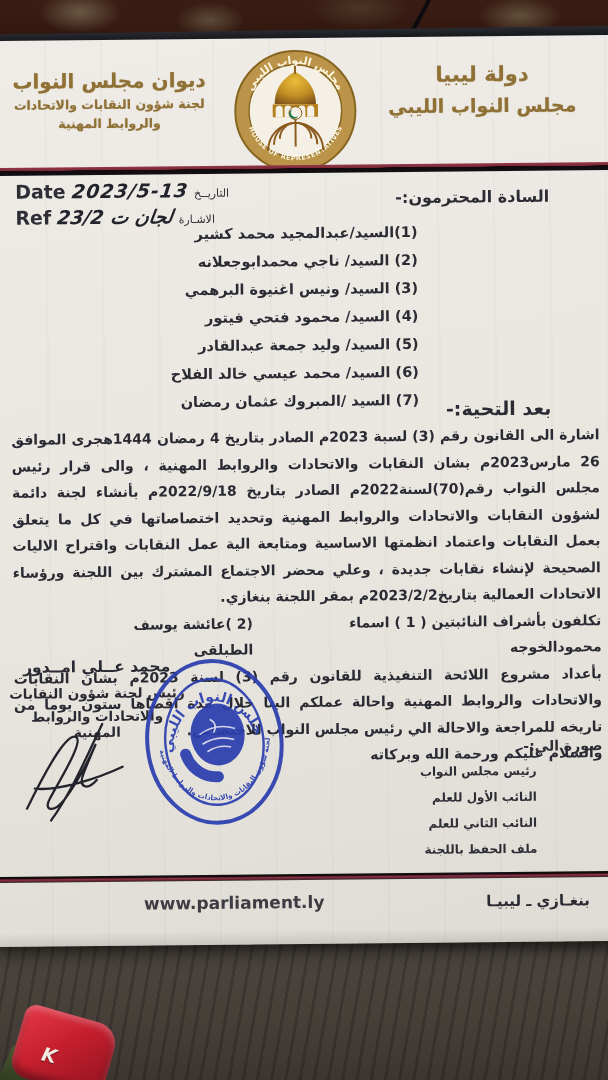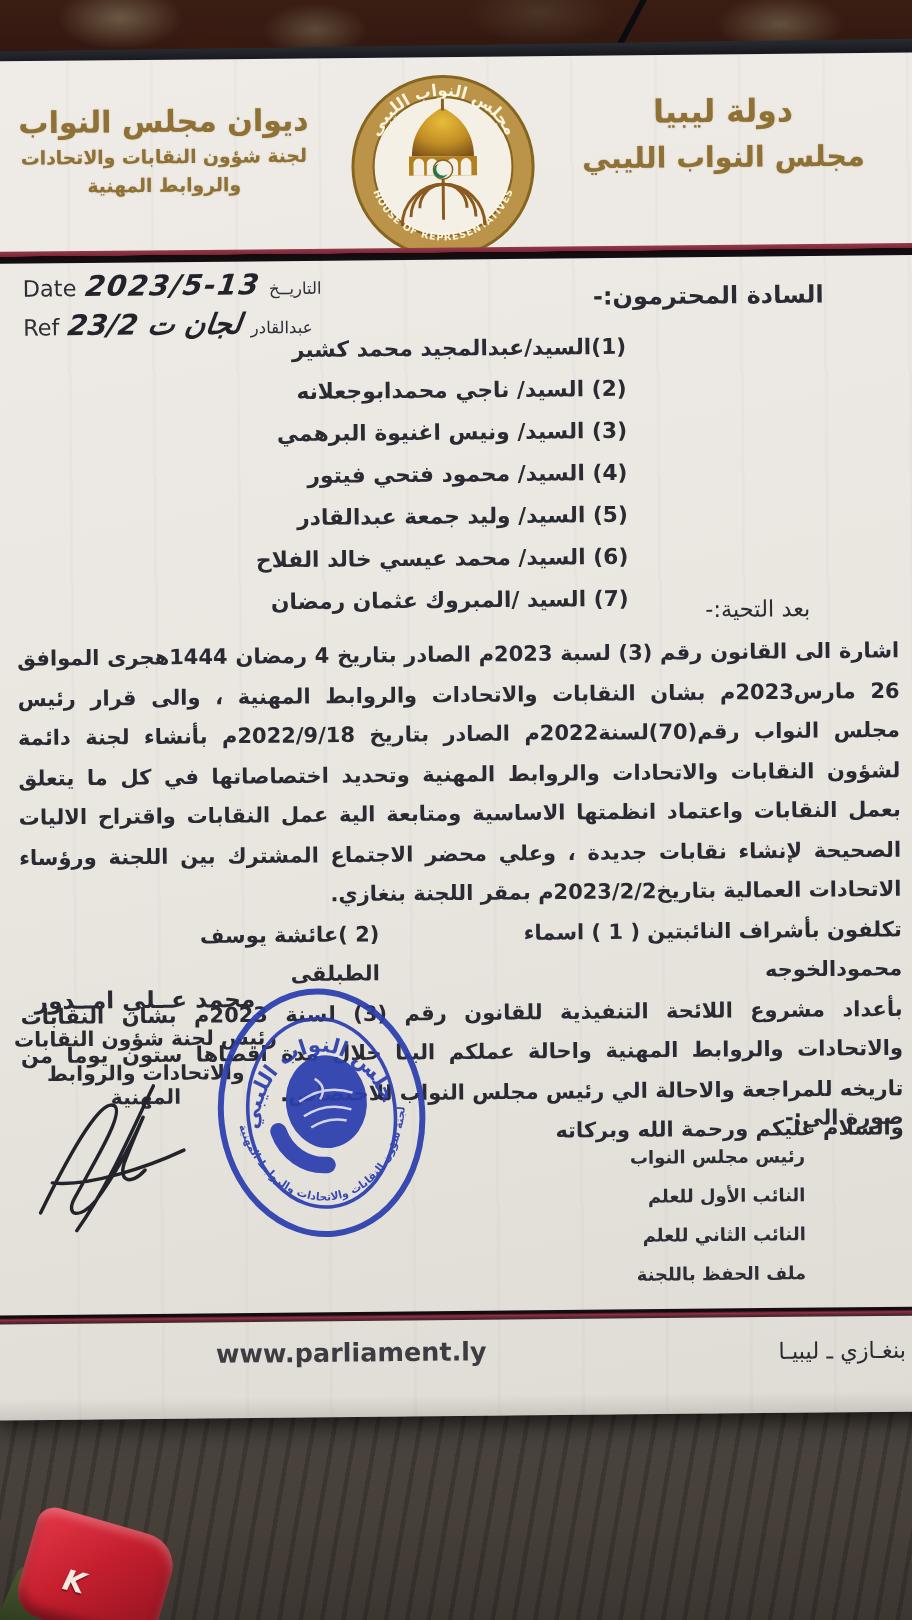--- a/index.html
+++ b/index.html
@@ -48,28 +48,28 @@
   .hdr-right .l2{font-size:19px;}
   .hdr-left{position:absolute;left:12px;top:26px;width:218px;text-align:center;line-height:1.5;}
   .hdr-left .l1{font-size:20px;}
   .hdr-left .l2{font-size:12.5px;letter-spacing:-0.3px;}
   .emblem{position:absolute;left:50%;top:10px;width:126px;height:126px;margin-left:-68px;}
   .rule-top{position:absolute;left:4px;right:0;top:127px;height:8px;
     background:linear-gradient(180deg,#93394a 0%,#7c2736 40%,#15090c 42%,#101014 100%);}
   
   .meta{position:absolute;left:26px;top:140px;width:250px;direction:ltr;color:#2e2e36;}
   .meta .row{display:flex;align-items:baseline;gap:6px;height:26px;}
-  .meta .lbl{font-size:15px;font-weight:400;}
+  .meta .lbl{font-size:19px;font-weight:700;}
   .meta .hand{font-size:19px;font-weight:bold;font-style:italic;transform:skewX(-8deg);
     color:#23232b;letter-spacing:1px;white-space:nowrap;}
   .meta .arlbl{font-size:11px;font-weight:normal;}
   .heading-recipients{position:absolute;right:64px;top:151px;font-size:16px;font-weight:bold;direction:rtl;}
   .recipients{position:absolute;right:196px;top:181px;direction:rtl;text-align:right;
     font-size:14.5px;font-weight:bold;line-height:28px;white-space:nowrap;}
-  .salutation{position:absolute;right:75px;top:361px;font-size:15px;font-weight:normal;direction:rtl;}
+  .salutation{position:absolute;right:64px;top:361px;font-size:19px;font-weight:bold;direction:rtl;}
   
   .body-block{position:absolute;left:20px;right:16px;top:386px;direction:rtl;
     font-size:14px;font-weight:bold;line-height:26.5px;color:#2a2a33;}
   .body-block p{margin:0;text-align:justify;}
   .assign-row{display:flex;justify-content:space-between;padding-left:56px;}
   .closing{text-align:center;margin-top:1px;}
   
   .sig-block{position:absolute;left:14px;top:618px;width:178px;text-align:center;direction:rtl;
     font-weight:bold;color:#2a2a33;}
   .sig-block .nm{font-size:15.5px;margin-bottom:9px;}
@@ -79,21 +79,21 @@
     transform:rotate(-6deg);}
   
   .copy-block{position:absolute;right:16px;top:702px;direction:rtl;text-align:right;
     font-weight:bold;color:#2e2e36;}
   .copy-block .h{font-size:14px;margin-bottom:10px;}
   .copy-block .itm{font-size:12px;margin-bottom:12px;margin-right:66px;white-space:nowrap;}
   .rule-bottom{position:absolute;left:0;right:2px;top:836px;height:6px;
     background:linear-gradient(180deg,#101014 0%,#17090c 30%,#8c3446 55%,#6e2231 75%,#2c2c30 100%);}
   .footer{position:absolute;left:0;right:0;top:848px;height:34px;direction:ltr;}
   .footer .url{position:absolute;left:148px;top:6px;font-size:17px;color:#3c3c42;font-weight:600;}
-  .footer .city{position:absolute;right:16px;top:8px;font-size:15px;font-weight:normal;direction:rtl;color:#2a2a33;}
+  .footer .city{position:absolute;right:30px;top:8px;font-size:15px;font-weight:bold;direction:rtl;color:#2a2a33;}
   .paper-edge{position:absolute;left:0;right:0;bottom:0;height:14px;
     background:linear-gradient(180deg,transparent,rgba(0,0,0,0.10));}
 </style>
 </head>
 <body>
 
 <div class="photo">
 
   <div class="bg-top"></div>
   <div class="cable"></div>
@@ -164,21 +164,21 @@
 
     <div class="meta">
       <div class="row">
         <span class="lbl">Date</span>
         <span class="hand">2023/5-13</span>
         <span class="arlbl">التاريــخ</span>
       </div>
       <div class="row">
         <span class="lbl">Ref</span>
         <span class="hand">23/2 لجان ت</span>
-        <span class="arlbl">عبدالقادر</span>
+        <span class="arlbl">الاشـارة</span>
       </div>
     </div>
 
     <div class="heading-recipients">السادة المحترمون:-</div>
 
     <div class="recipients">
       <div>(1)السيد/عبدالمجيد محمد كشير</div>
       <div>(2) السيد/ ناجي محمدابوجعلانه</div>
       <div>(3) السيد/ ونيس اغنيوة البرهمي</div>
       <div>(4) السيد/ محمود فتحي فيتور</div>

